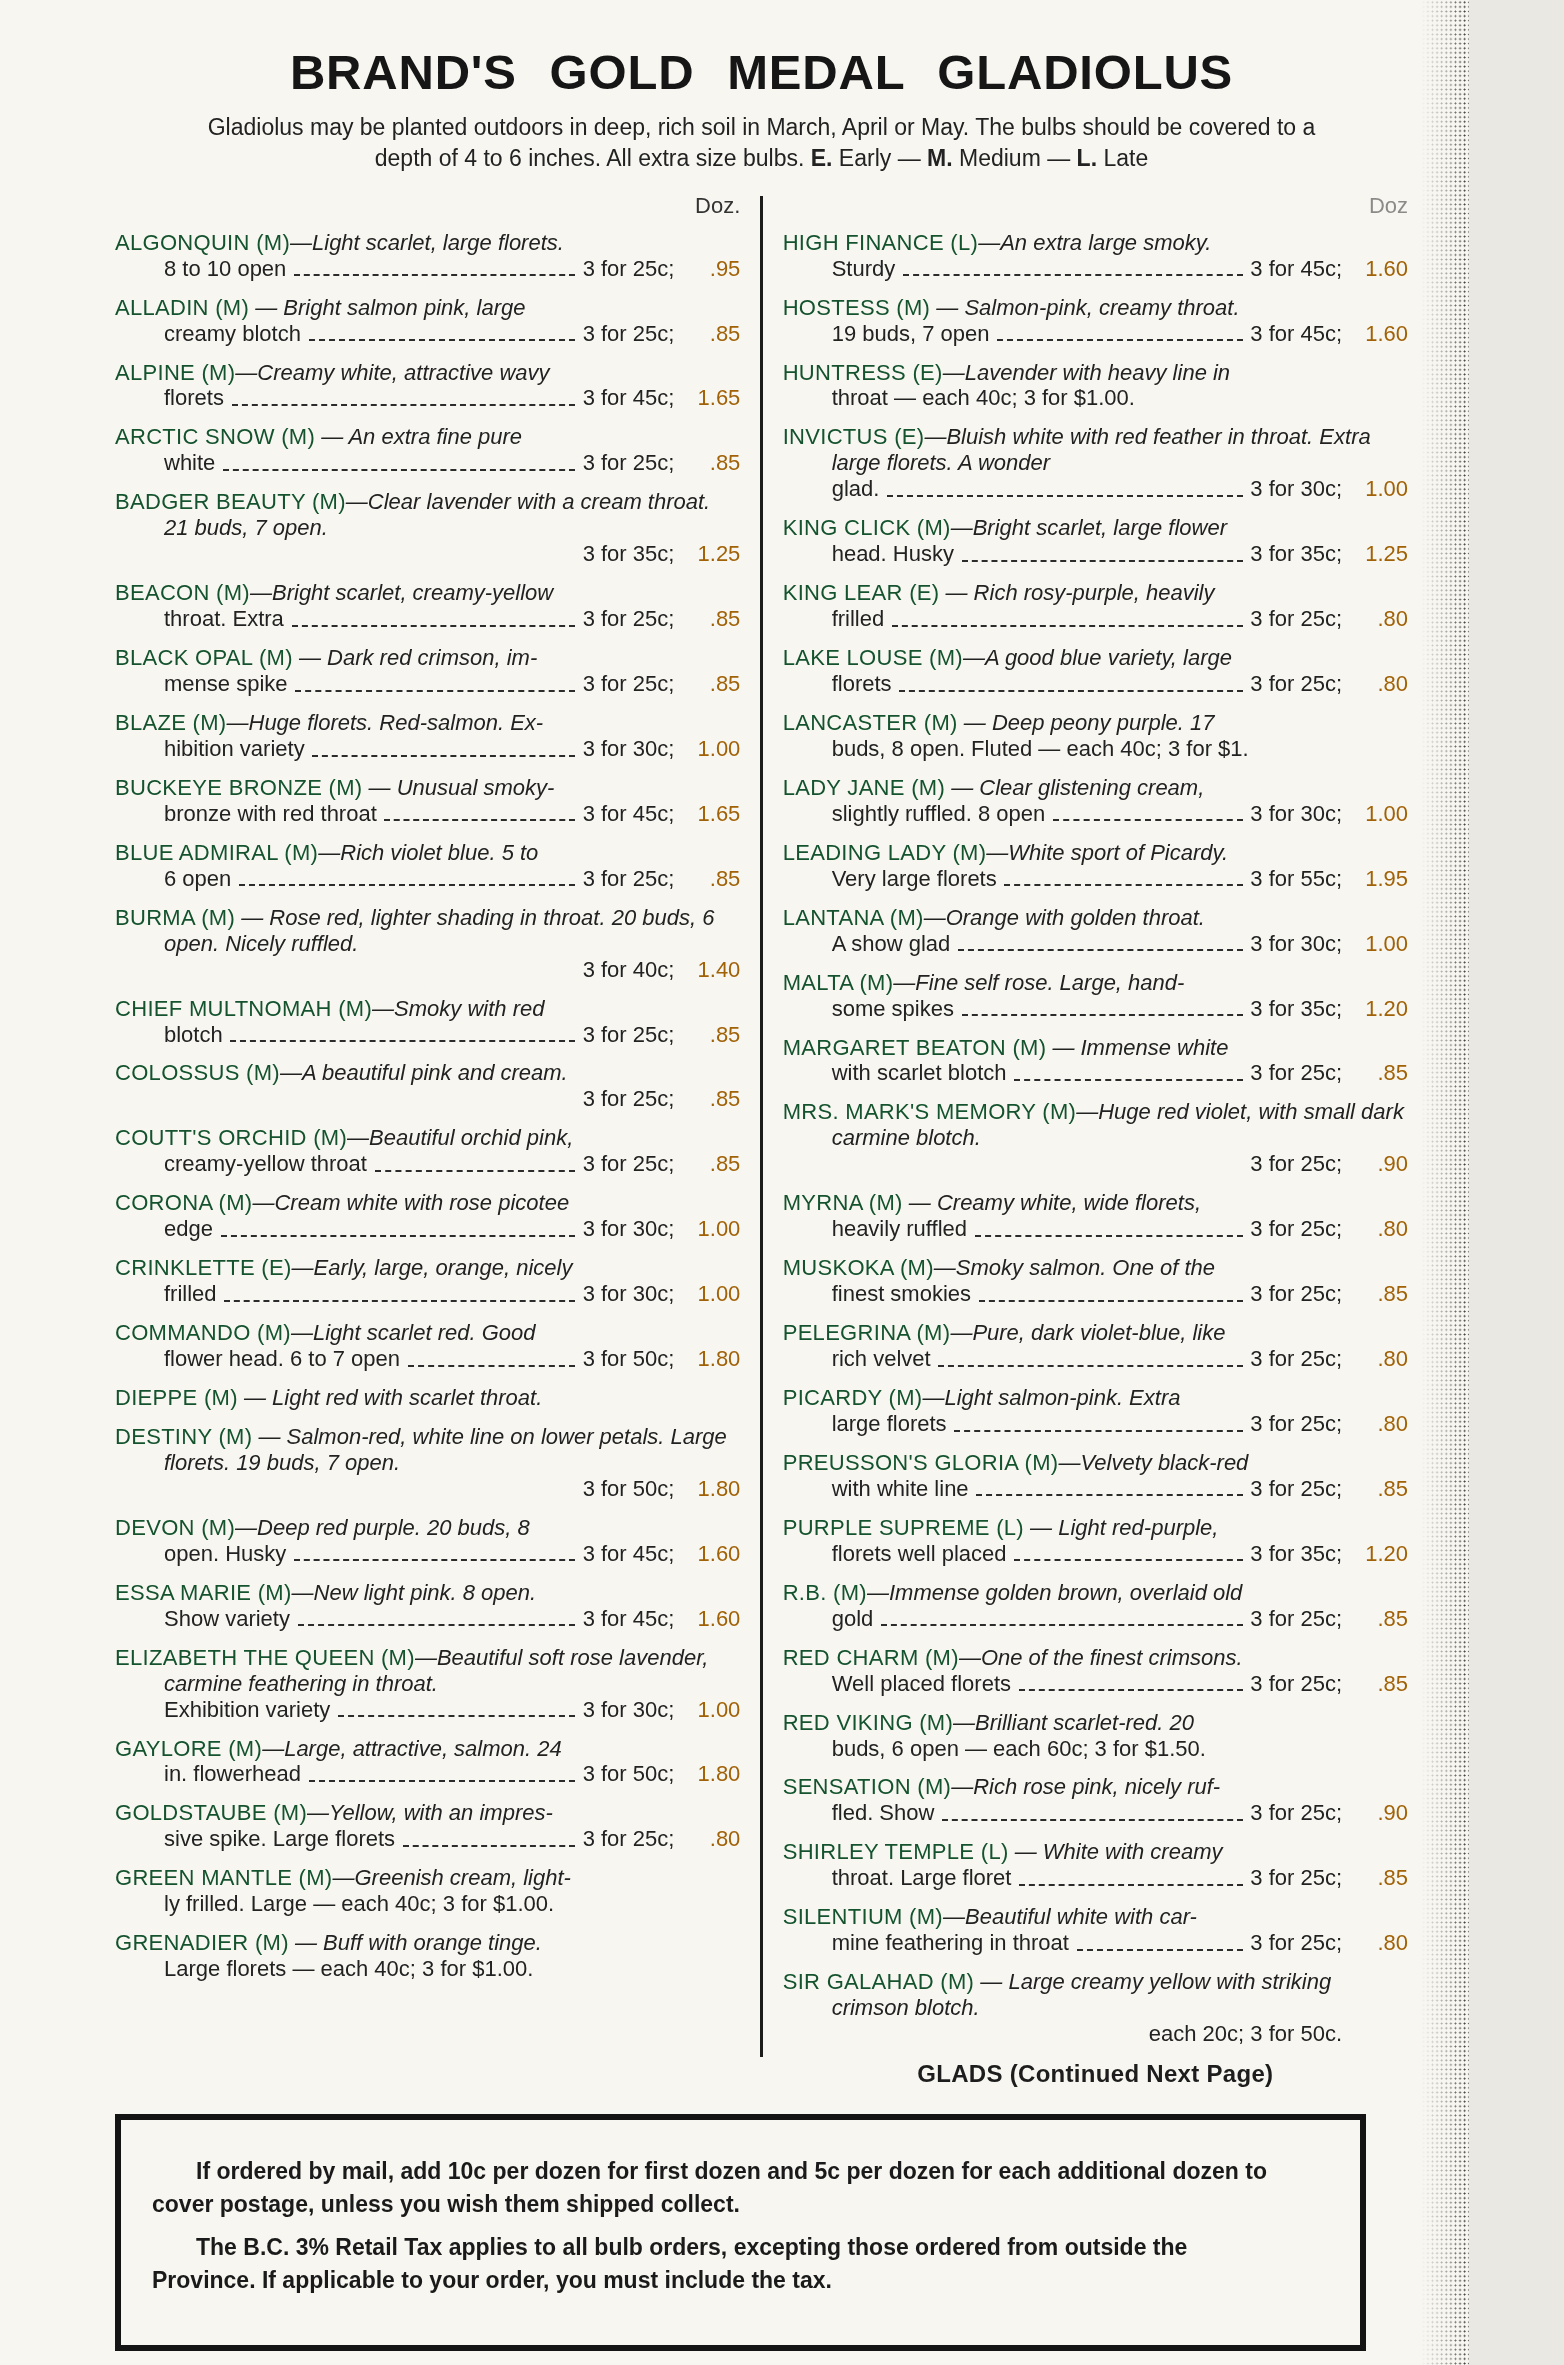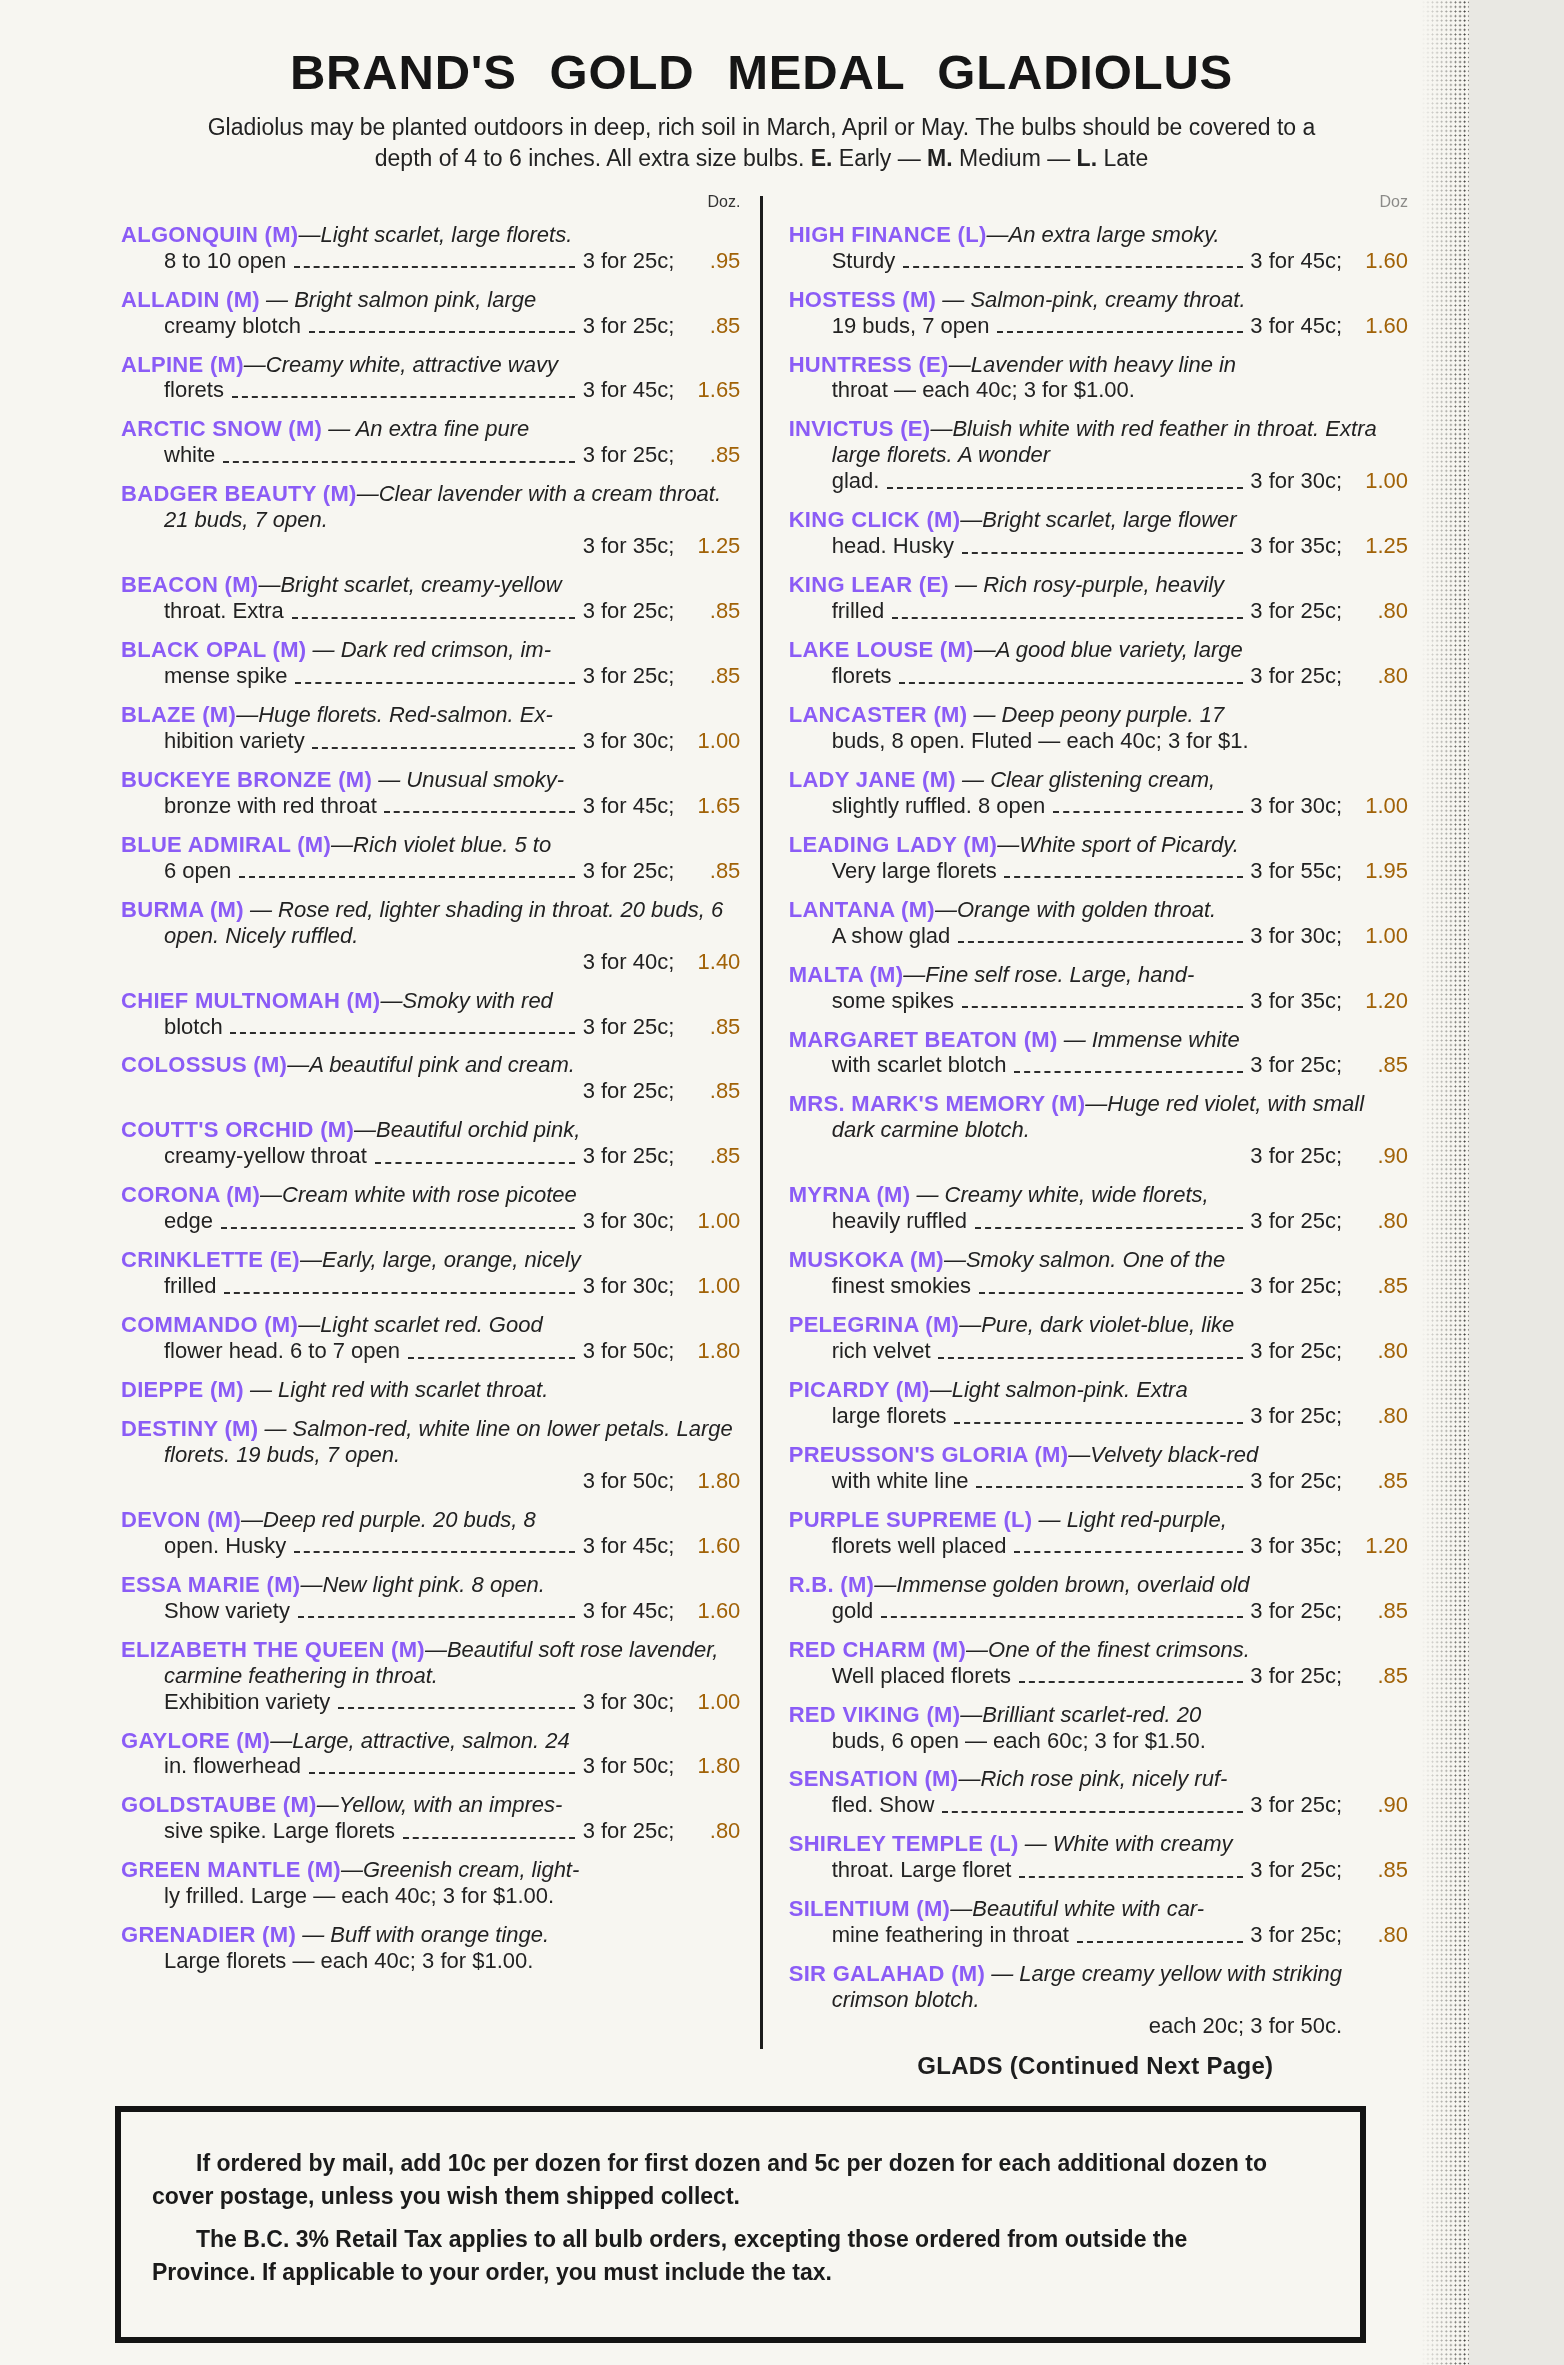--- a/index.html
+++ b/index.html
@@ -41,29 +41,29 @@
     color:#222;
   }
   .cols{
     display:flex;align-items:stretch;
     margin-top:20px;
     min-height:1826px;
   }
   .col{flex:1 1 0;min-width:0;}
   .divider{width:2.3px;background:#1c1c1c;margin:3.1px 20px 31px 20px;}
   .dozhdr{
-    text-align:right;font-size:16px;margin:0 0 10.7px 0;color:#333;
+    text-align:right;font-size:22px;margin:0 0 10.7px 0;color:#333;
   }
   .dozhdr.faded{opacity:.55;}
   .entry{margin-bottom:13px;}
   .ebody{
     font-size:22px;line-height:1.18;
     padding-left:49px;text-indent:-49px;
   }
-  .ename{font-weight:700;letter-spacing:0.3px;color:#8b5cf6;margin-left:6px;}
+  .ename{font-weight:400;letter-spacing:0.3px;color:#14532d;}
   .edesc{color:#222;font-style:italic;}
   .eprice{
     display:flex;align-items:baseline;
     font-size:22px;line-height:1.18;
     padding-left:49px;
   }
   .etail{white-space:nowrap;color:#222;}
   .eleader{
     flex:1 1 23px;min-width:20px;position:relative;margin:0 7.7px;
     align-self:stretch;

